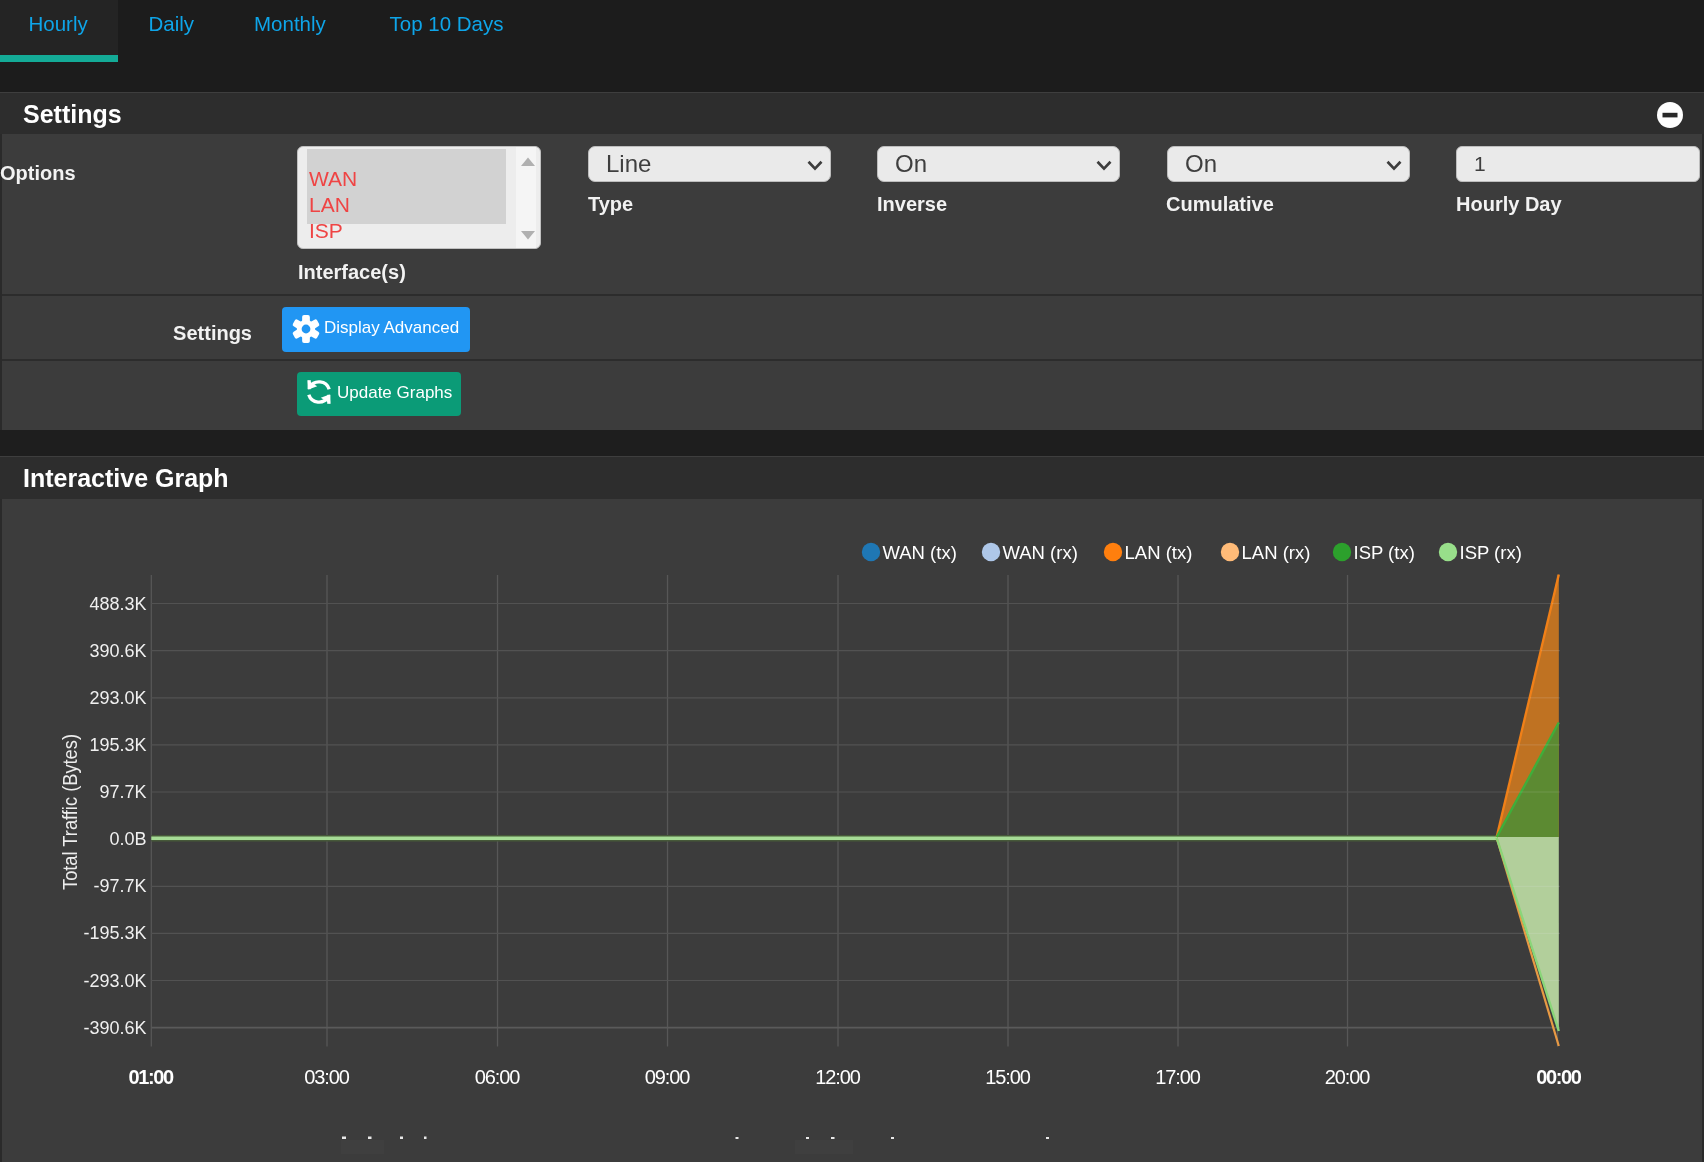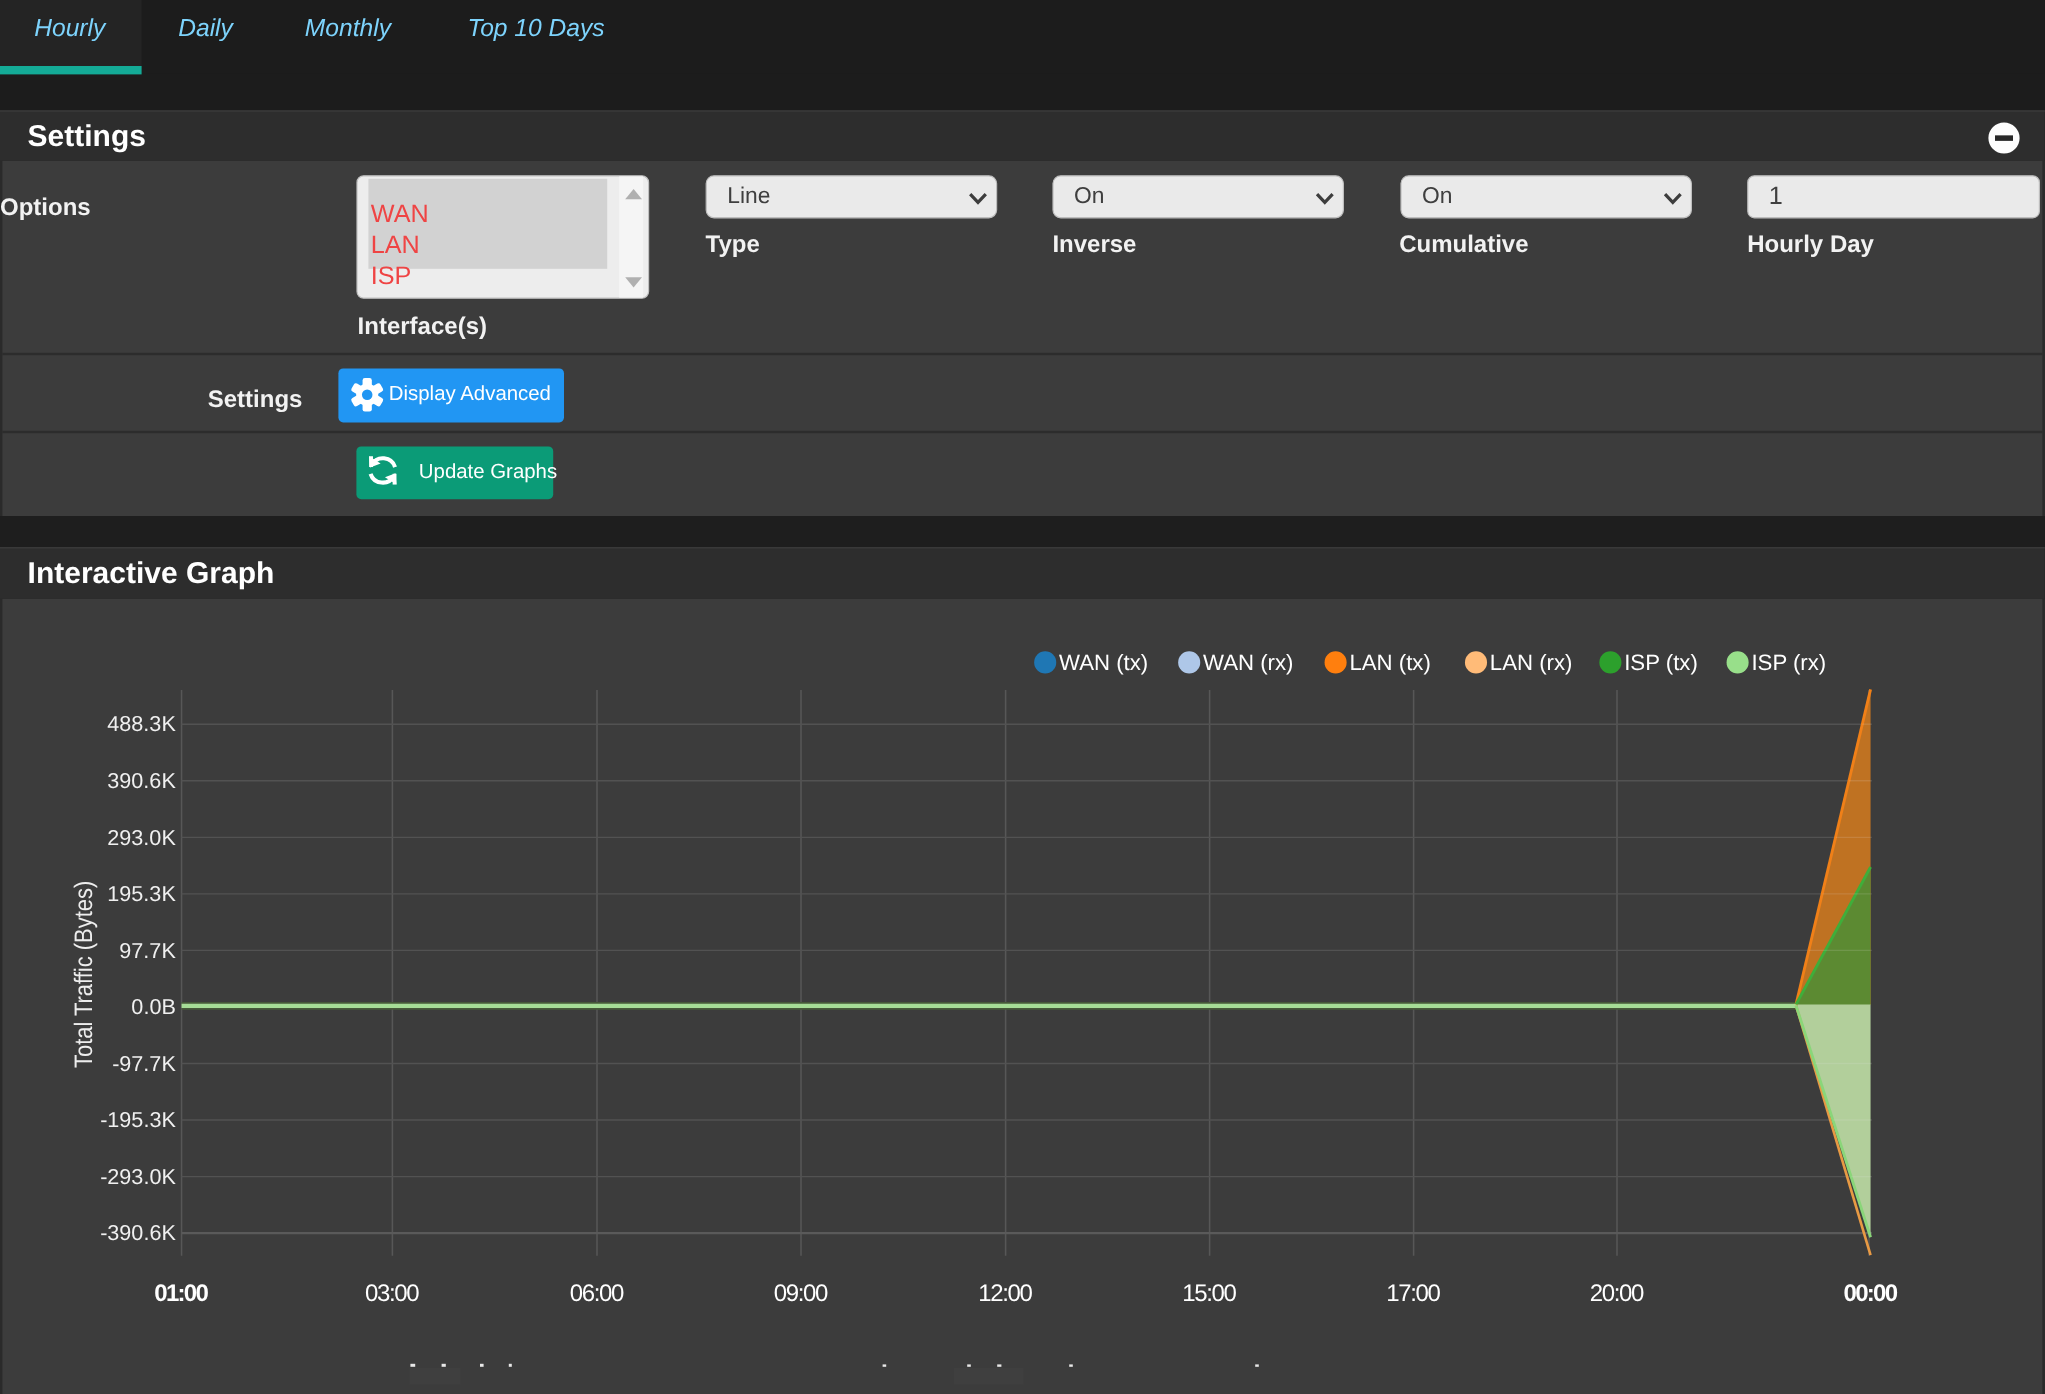--- a/index.html
+++ b/index.html
@@ -1,28 +1,28 @@
 <!DOCTYPE html>
 <html><head>
 <meta charset="utf-8">
 <style>
   * { margin:0; padding:0; box-sizing:border-box; }
   html,body { width:1704px; height:1162px; background:#1c1c1c; overflow:hidden;
     font-family:"Liberation Sans", sans-serif; }
   .abs { position:absolute; }
-  .tabtxt { position:absolute; font-size:20.5px; color:#7dd3fc; white-space:nowrap;font-style:italic; }
+  .tabtxt { position:absolute; font-size:20.5px; color:#0ea5e9; white-space:nowrap; }
   .phead { position:absolute; left:0; width:1704px; height:42px; background:#2d2d2d;
     border-top:1px solid #3e3e3e; }
   .phead .t { position:absolute; left:23px; top:6.5px; font-size:25px; font-weight:bold; color:#fff; }
   .pbody { position:absolute; left:0; width:1704px; background:#3c3c3c;
     border-left:2px solid #2a2a2a; border-right:2px solid #2a2a2a; }
   .flabel { position:absolute; font-size:20px; color:#f2f2f2; white-space:nowrap;font-weight:bold; }
   .fbold  { font-weight:bold; }
   .sel { position:absolute; width:243px; height:36px; background:#eaeaea;
-    border:1px solid #bdbdbd; border-radius:7px; font-size:19px; color:#3f3f3f;
+    border:1px solid #bdbdbd; border-radius:7px; font-size:24px; color:#3f3f3f;
     line-height:34px; padding-left:17px; }
   .sel svg { position:absolute; right:7px; top:13px; }
   .btn { position:absolute; border-radius:4px; color:#fff; font-size:17px;
     white-space:nowrap; }
 </style>
 </head>
 <body>
 
 <div class="abs" style="left:0;top:0;width:1704px;height:61px;background:#1c1c1c;"></div>
 <div class="abs" style="left:0;top:0;width:118px;height:54.5px;background:#242424;"></div>
@@ -100,21 +100,21 @@
 
 <div class="btn" style="left:297px;top:372px;width:164px;height:44px;background:#0b9b77;">
   <svg style="position:absolute;left:8px;top:6px;" width="28" height="28" viewBox="0 0 28 28">
     <path fill="none" stroke="#fff" stroke-width="3.4" d="M24.2 11.2 A 10.6 10.6 0 0 0 4.8 9.4"></path>
     <polygon fill="#fff" points="2.6,2.2 3.4,11.6 12.2,8.2"></polygon>
     <rect x="2.6" y="2.2" width="3.2" height="9" fill="#fff"></rect>
     <path fill="none" stroke="#fff" stroke-width="3.4" d="M3.8 16.8 A 10.6 10.6 0 0 0 23.2 18.6"></path>
     <polygon fill="#fff" points="25.4,25.8 24.6,16.4 15.8,19.8"></polygon>
     <rect x="22.2" y="16.8" width="3.2" height="9" fill="#fff"></rect>
   </svg>
-  <span style="position:absolute;left:40px;top:11px;margin-left:12px;">Update Graphs</span>
+  <span style="position:absolute;left:40px;top:11px;">Update Graphs</span>
 </div>
 
 <div class="abs" style="left:0;top:430px;width:1704px;height:26px;background:#1e1e1e;"></div>
 <div class="phead" style="top:456px;height:43px;">
     <div class="t">Interactive Graph</div>
   </div>
 <div class="pbody" style="top:499px;height:663px;"></div>
 
 <div class="abs" style="left:0;top:498px;width:1704px;height:664px;"></div>
 

